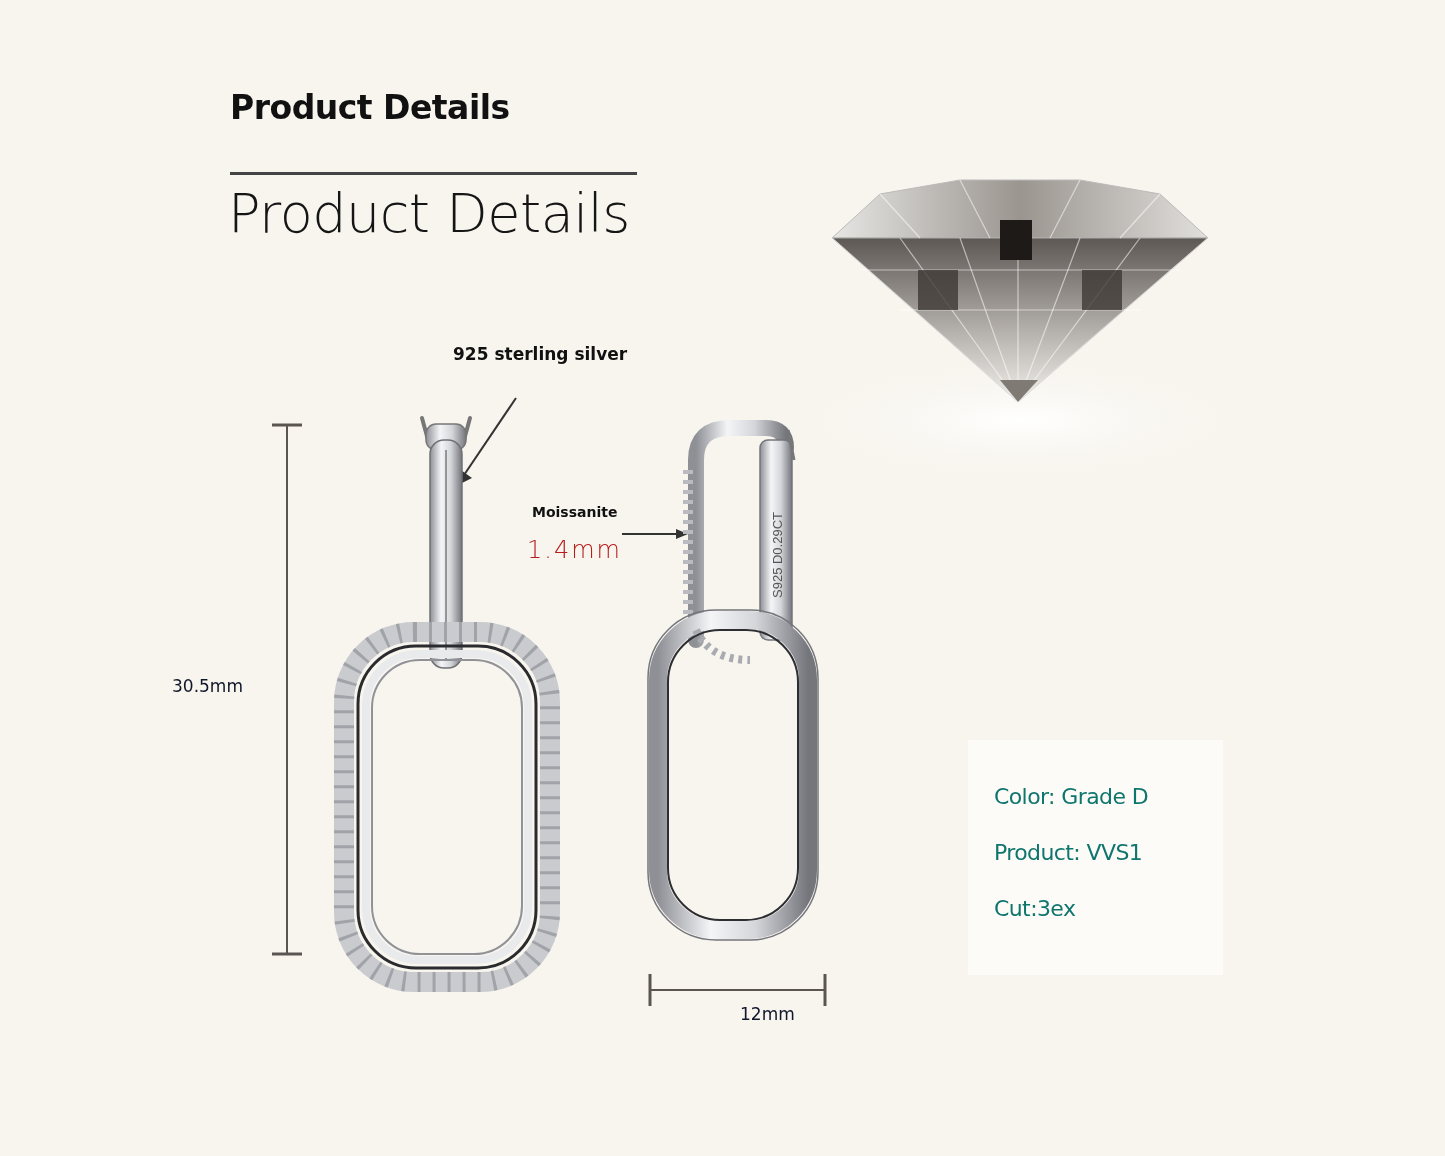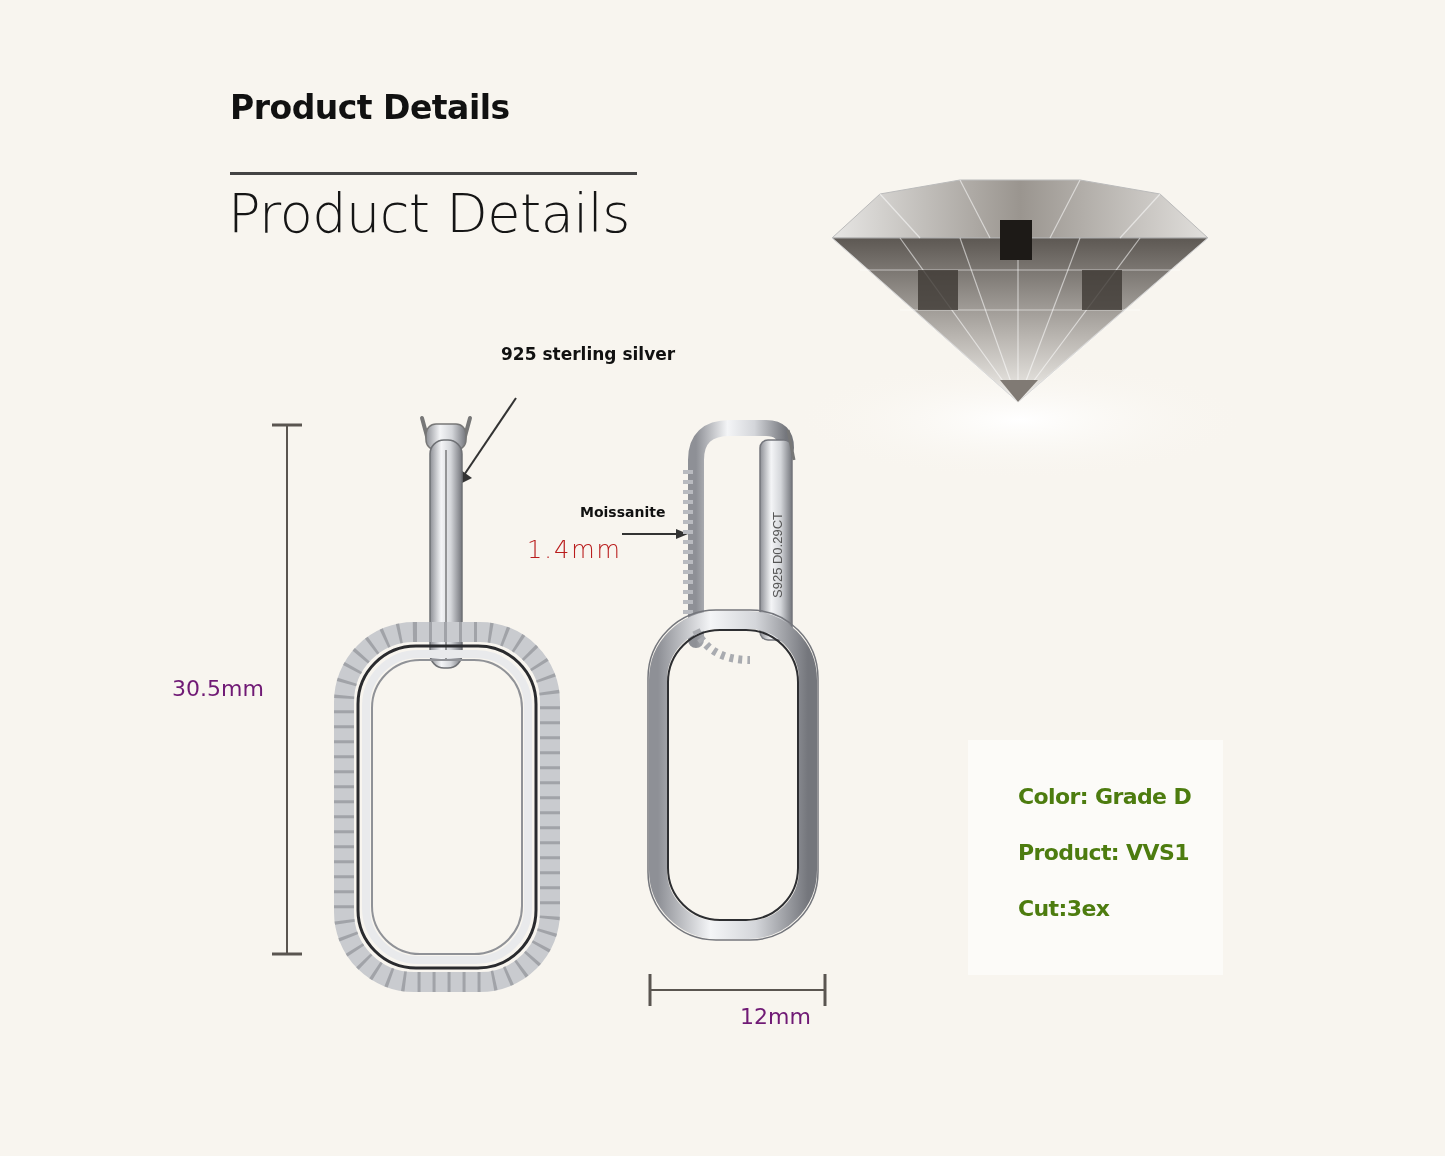--- a/index.html
+++ b/index.html
@@ -23,41 +23,41 @@
     background: #444;
   }
   .title-light {
     left: 228px; top: 182px;
     font-family: "DejaVu Sans", sans-serif;
     font-weight: 200; font-size: 54px; letter-spacing: -0.5px;
     color: #151515;
   }
   .callout-label {
     font-family: "DejaVu Sans", sans-serif;
-    font-weight: bold; color: #111; margin-left: 48px;
+    font-weight: bold; color: #111;
   }
   .silver-label { left: 453px; top: 344px; font-size: 17px; }
   .moiss-label { left: 532px; top: 504px; font-size: 14px; }
   .moiss-size {
     left: 527px; top: 536px; font-size: 24px; letter-spacing: 2px;
     font-family: "DejaVu Sans", sans-serif; font-weight: 300; color: #b91c1c;
   }
   .dim-label {
-    font-family: "DejaVu Sans", sans-serif; color: #701a75; font-size: 22px;
+    font-family: "DejaVu Sans", sans-serif; color: #0f172a; font-size: 17px;
   }
   .height-label { left: 172px; top: 676px; }
   .width-label { left: 740px; top: 1004px; }
   .specs-card {
     left: 968px; top: 740px; width: 255px; height: 235px;
     background: #fcfbf8;
   }
   .spec-line {
-    position: absolute; left: 50px;
-    font-family: "DejaVu Sans", sans-serif; font-weight: bold;
-    font-size: 22px; letter-spacing: -0.6px; color: #4d7c0f;
+    position: absolute; left: 26px;
+    font-family: "DejaVu Sans", sans-serif; font-weight: normal;
+    font-size: 22px; letter-spacing: -0.6px; color: #0f766e;
   }
   svg { position: absolute; overflow: visible; }
 </style>
 </head>
 <body>
 
 <div class="abs title-bold">Product Details</div>
 <div class="abs title-rule"></div>
 <div class="abs title-light">Product Details</div>
 

